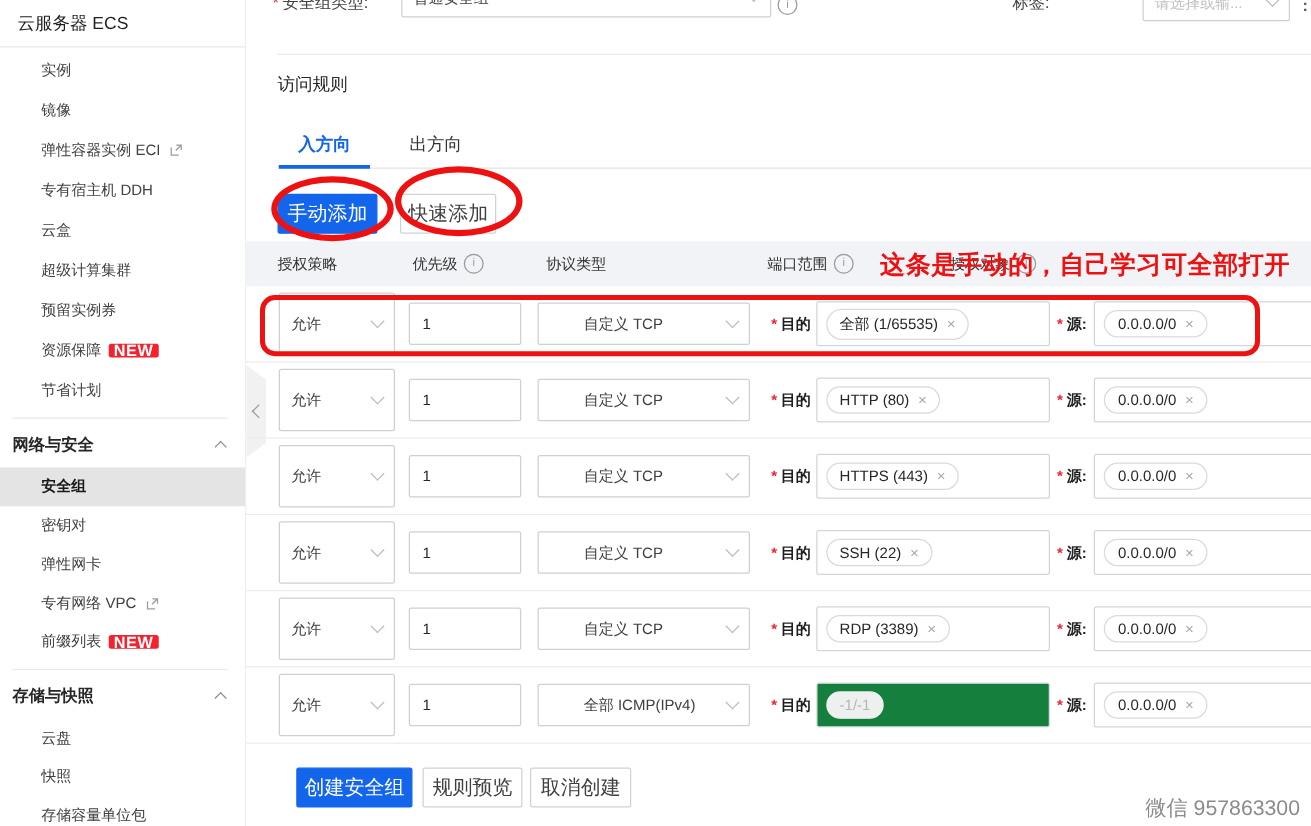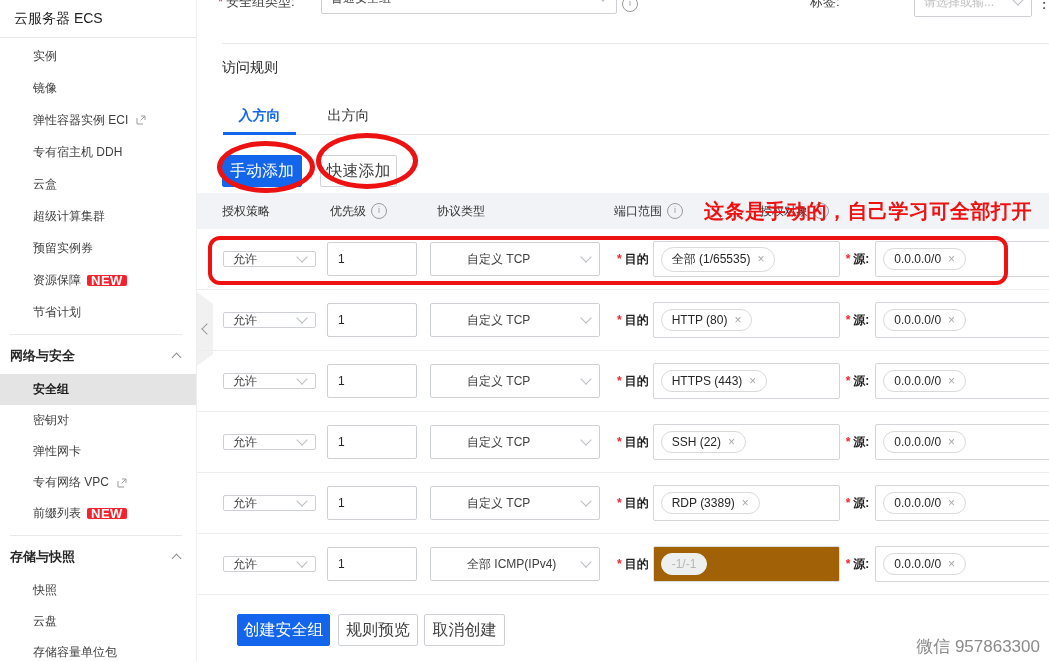--- a/index.html
+++ b/index.html
@@ -51,31 +51,31 @@
   #btn-manual{position:absolute;left:25px;top:155px;width:80px;height:32px;}
   #btn-quick{position:absolute;left:123px;top:155px;width:77px;height:32px;}
   .toolbar-sep{position:absolute;left:114px;top:163px;width:1px;height:16px;background:#e3e3e3;}
 
   .thead{position:absolute;left:0;top:193px;width:852px;height:36px;background:#f1f3f7;font-size:12px;color:#333;}
   .th{position:absolute;top:0;height:36px;display:flex;align-items:center;gap:5px;white-space:nowrap;}
   .th1{left:25px;} .th2{left:133px;} .th3{left:240px;} .th4{left:417px;} .th5{left:563px;}
 
   .rows{position:absolute;left:0;top:229px;width:852px;}
   .rule-row{height:61px;display:flex;align-items:center;padding-left:26px;border-bottom:1px solid #ededf0;white-space:nowrap;box-sizing:border-box;}
-  .rule-row .sel-policy{width:93px;height:16px;flex:none;}
+  .rule-row .sel-policy{width:93px;height:50px;flex:none;}
   .rule-row .input{width:90px;height:34px;margin-left:11px;border:1px solid #cdd0d4;border-radius:2px;display:flex;align-items:center;padding:0 10px;font-size:12px;color:#262626;box-sizing:border-box;flex:none;}
   .rule-row .sel-proto{width:170px;height:34px;margin-left:13px;flex:none;padding-left:36px;}
   .req-label{font-size:12px;font-weight:bold;color:#1f1f1f;margin-left:17px;flex:none;display:flex;align-items:center;}
   .req-label.src{margin-left:6px;}
   .box{height:36px;border:1px solid #d2d5d9;border-radius:2px;display:flex;align-items:center;padding:0 7px;box-sizing:border-box;flex:none;background:#fff;}
   .box.dest{width:187px;margin-left:4px;}
   .box.src{width:176px;margin-left:6px;}
   .pill{border:1px solid #dadada;border-radius:999px;padding:3px 10px;font-size:12px;color:#262626;display:flex;align-items:center;gap:7px;background:#fff;}
   .pill .x{color:#a8a8a8;font-size:12px;line-height:1;cursor:pointer;}
-  .box.disabled{background:#a16207;border-color:#dcdee1;}
+  .box.disabled{background:#15803d;border-color:#dcdee1;}
   .box.disabled .pill{background:#eef0f0;border-color:#eef0f0;color:#b6b6b6;}
 
   .footer{position:absolute;left:0;top:614px;width:852px;height:32px;}
   #btn-create{position:absolute;left:40px;top:0;width:93px;height:32px;text-align:center;}
   #btn-preview{position:absolute;left:141px;top:0;width:80px;height:32px;}
   #btn-cancel{position:absolute;left:227px;top:0;width:81px;height:32px;}
   .watermark{position:absolute;right:9px;top:635px;font-size:17px;color:#8b8b8b;}
 
   
   .ann{position:absolute;pointer-events:none;z-index:50;}
@@ -186,26 +186,26 @@
       </nav>
 
     <div class="sb-divider"></div>
     <div class="sb-header">
       <span>存储与快照</span>
       <span class="chev-up"></span>
     </div>
     <nav class="sb-group g3">
 
         <div class="sb-item">
+          <span>云盘</span>
+
+        </div>
+
+        <div class="sb-item">
           <span>快照</span>
-
-        </div>
-
-        <div class="sb-item">
-          <span>云盘</span>
 
         </div>
 
         <div class="sb-item">
           <span>存储容量单位包</span>
 
         </div>
       </nav>
   </aside>
 

